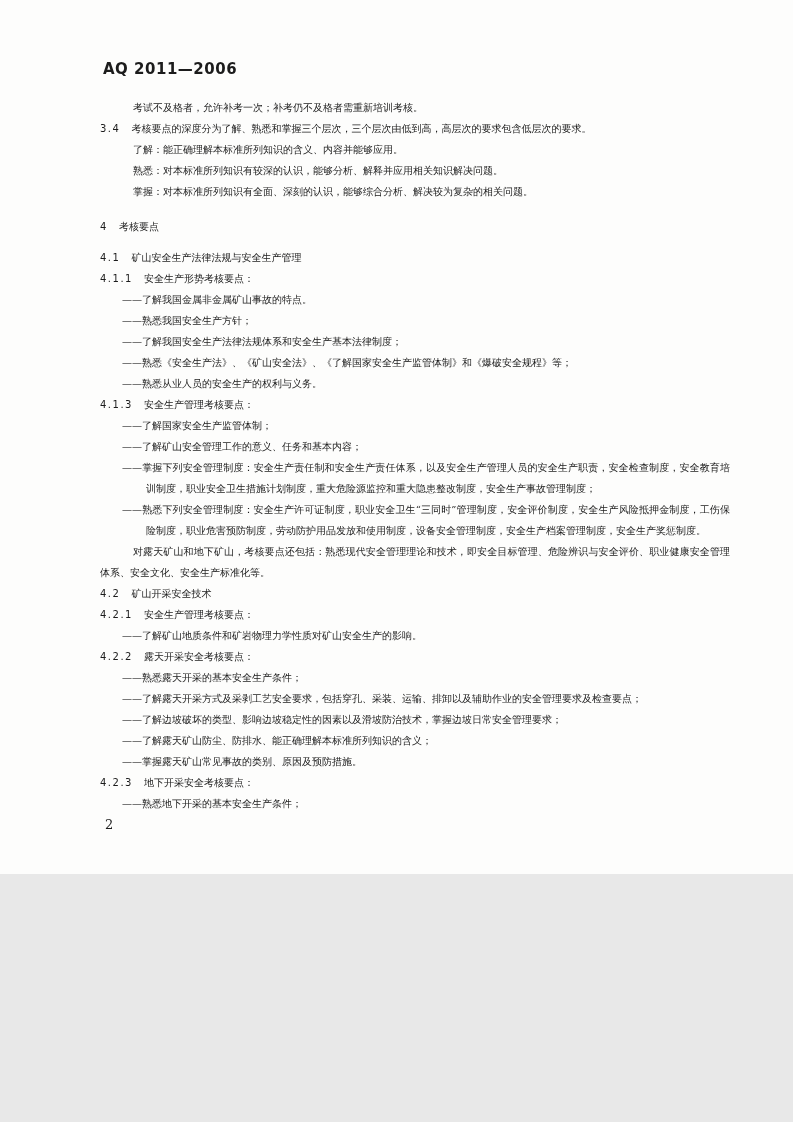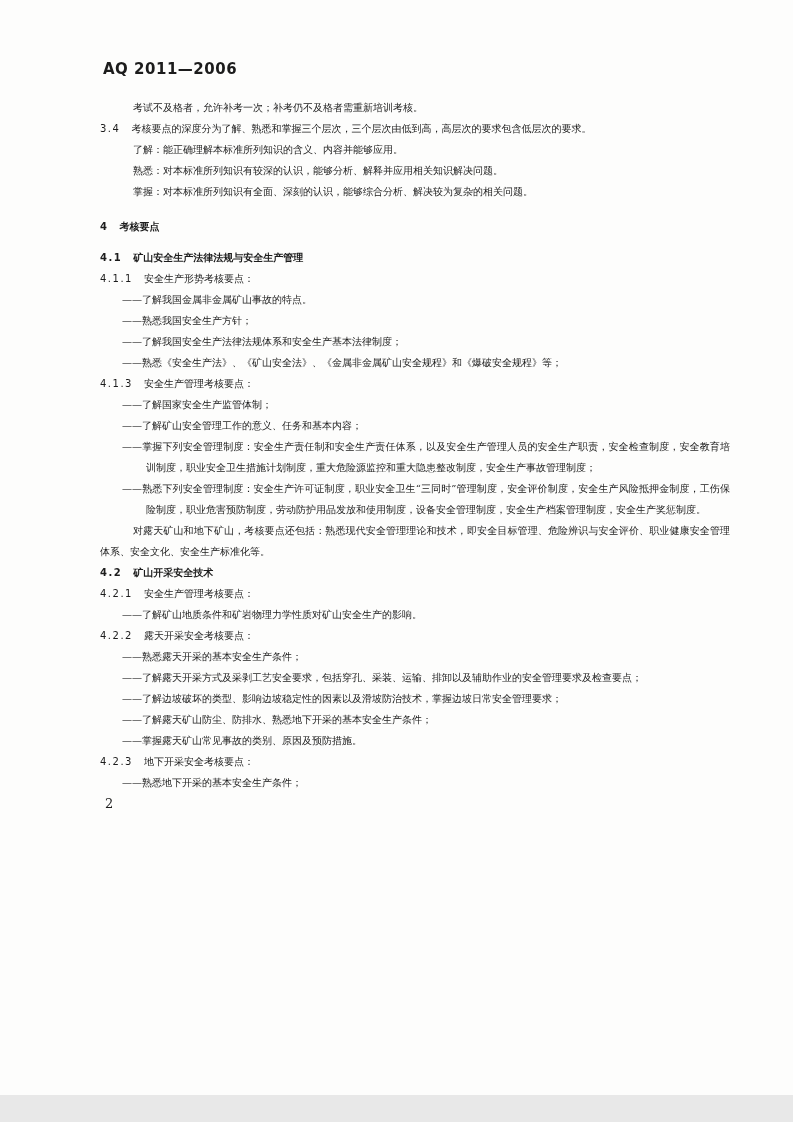--- a/index.html
+++ b/index.html
@@ -1,18 +1,18 @@
 <!DOCTYPE html>
 <html lang="zh"><head>
 <meta charset="utf-8">
 <style>
   html,body { margin:0; padding:0; background:#e8e8e8; }
   .page {
     position:relative;
-    width:793px; height:1095px;
+    width:793px; height:874px;
     margin:0 auto;
     background:#fdfdfc;
     box-sizing:border-box;
     padding:61px 63px 0 100px;
     overflow:hidden;
     color:#1c1c1c;
   }
   .doc-header {
     margin:0 0 20px 3px;
     font-family:"DejaVu Sans","Liberation Sans",sans-serif;
@@ -28,21 +28,21 @@
     line-height:21px;
     text-align:justify;
     text-align-last:left;
   }
   .doc-body p { margin:0; }
   
   p.p { text-indent:33px; }
   
   p.h {
     font-family:"DejaVu Sans","Liberation Sans",sans-serif;
-    font-weight:700;
+    font-weight:400;
     text-indent:0;
   }
   p.h1 { margin-top:14px !important; }
   p.h2 { margin-top:10px !important; }
   
   p.c { text-indent:0; }
   
   p.d { padding-left:46px; text-indent:-24px; }
   .num {
     font-family:"DejaVu Sans","Liberation Sans",sans-serif;
@@ -67,34 +67,35 @@
       <p class="c"><span class="num">3.4</span><span>考核要点的深度分为了解、熟悉和掌握三个层次，三个层次由低到高，高层次的要求包含低层次的要求。</span></p>
       <p class="p">了解：能正确理解本标准所列知识的含义、内容并能够应用。</p>
       <p class="p">熟悉：对本标准所列知识有较深的认识，能够分析、解释并应用相关知识解决问题。</p>
       <p class="p">掌握：对本标准所列知识有全面、深刻的认识，能够综合分析、解决较为复杂的相关问题。</p>
       <p class="h h1"><span class="num">4</span><span>考核要点</span></p>
       <p class="h h2"><span class="num">4.1</span><span>矿山安全生产法律法规与安全生产管理</span></p>
       <p class="c"><span class="num">4.1.1</span><span>安全生产形势考核要点：</span></p>
       <p class="d">——了解我国金属非金属矿山事故的特点。</p>
       <p class="d">——熟悉我国安全生产方针；</p>
       <p class="d">——了解我国安全生产法律法规体系和安全生产基本法律制度；</p>
-      <p class="d">——熟悉《安全生产法》、《矿山安全法》、《金属非金属矿山安全规程》和《爆破安全规程》等；</p>
+      <p class="d">——熟悉《安全生产法》、《矿山安全法》、《了解国家安全生产监管体制》和《爆破安全规程》等；</p>
+      <p class="d">——熟悉从业人员的安全生产的权利与义务。</p>
       <p class="c"><span class="num">4.1.3</span><span>安全生产管理考核要点：</span></p>
       <p class="d">——了解国家安全生产监管体制；</p>
       <p class="d">——了解矿山安全管理工作的意义、任务和基本内容；</p>
       <p class="d">——掌握下列安全管理制度：安全生产责任制和安全生产责任体系，以及安全生产管理人员的安全生产职责，安全检查制度，安全教育培训制度，职业安全卫生措施计划制度，重大危险源监控和重大隐患整改制度，安全生产事故管理制度；</p>
       <p class="d">——熟悉下列安全管理制度：安全生产许可证制度，职业安全卫生“三同时”管理制度，安全评价制度，安全生产风险抵押金制度，工伤保险制度，职业危害预防制度，劳动防护用品发放和使用制度，设备安全管理制度，安全生产档案管理制度，安全生产奖惩制度。</p>
       <p class="p">对露天矿山和地下矿山，考核要点还包括：熟悉现代安全管理理论和技术，即安全目标管理、危险辨识与安全评价、职业健康安全管理体系、安全文化、安全生产标准化等。</p>
       <p class="h h3"><span class="num">4.2</span><span>矿山开采安全技术</span></p>
       <p class="c"><span class="num">4.2.1</span><span>安全生产管理考核要点：</span></p>
       <p class="d">——了解矿山地质条件和矿岩物理力学性质对矿山安全生产的影响。</p>
       <p class="c"><span class="num">4.2.2</span><span>露天开采安全考核要点：</span></p>
       <p class="d">——熟悉露天开采的基本安全生产条件；</p>
       <p class="d">——了解露天开采方式及采剥工艺安全要求，包括穿孔、采装、运输、排卸以及辅助作业的安全管理要求及检查要点；</p>
       <p class="d">——了解边坡破坏的类型、影响边坡稳定性的因素以及滑坡防治技术，掌握边坡日常安全管理要求；</p>
-      <p class="d">——了解露天矿山防尘、防排水、熟悉地下开采的基本安全生产条件；</p>
+      <p class="d">——了解露天矿山防尘、防排水、能正确理解本标准所列知识的含义；</p>
       <p class="d">——掌握露天矿山常见事故的类别、原因及预防措施。</p>
       <p class="c"><span class="num">4.2.3</span><span>地下开采安全考核要点：</span></p>
       <p class="d">——熟悉地下开采的基本安全生产条件；</p>
     </div>
 
   <p class="page-num">2</p>
 </div>
 
 </body></html>

